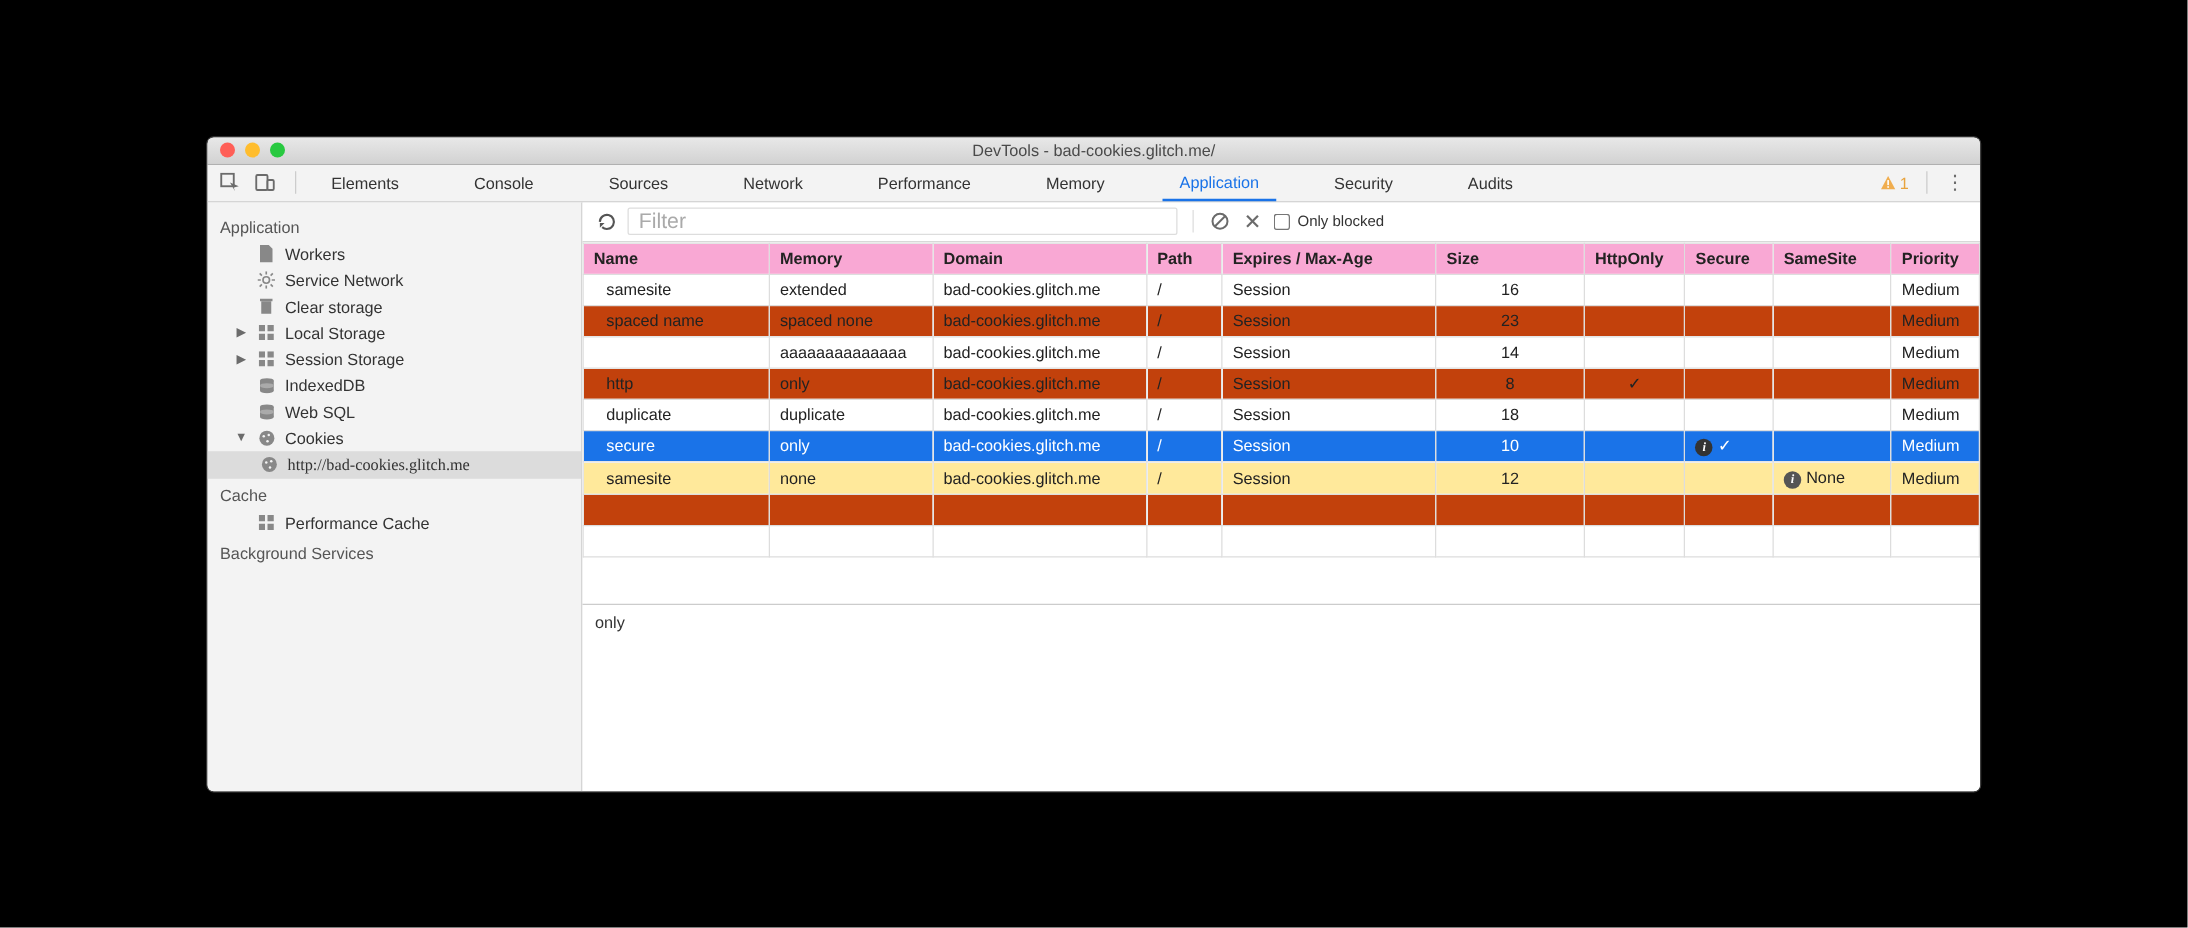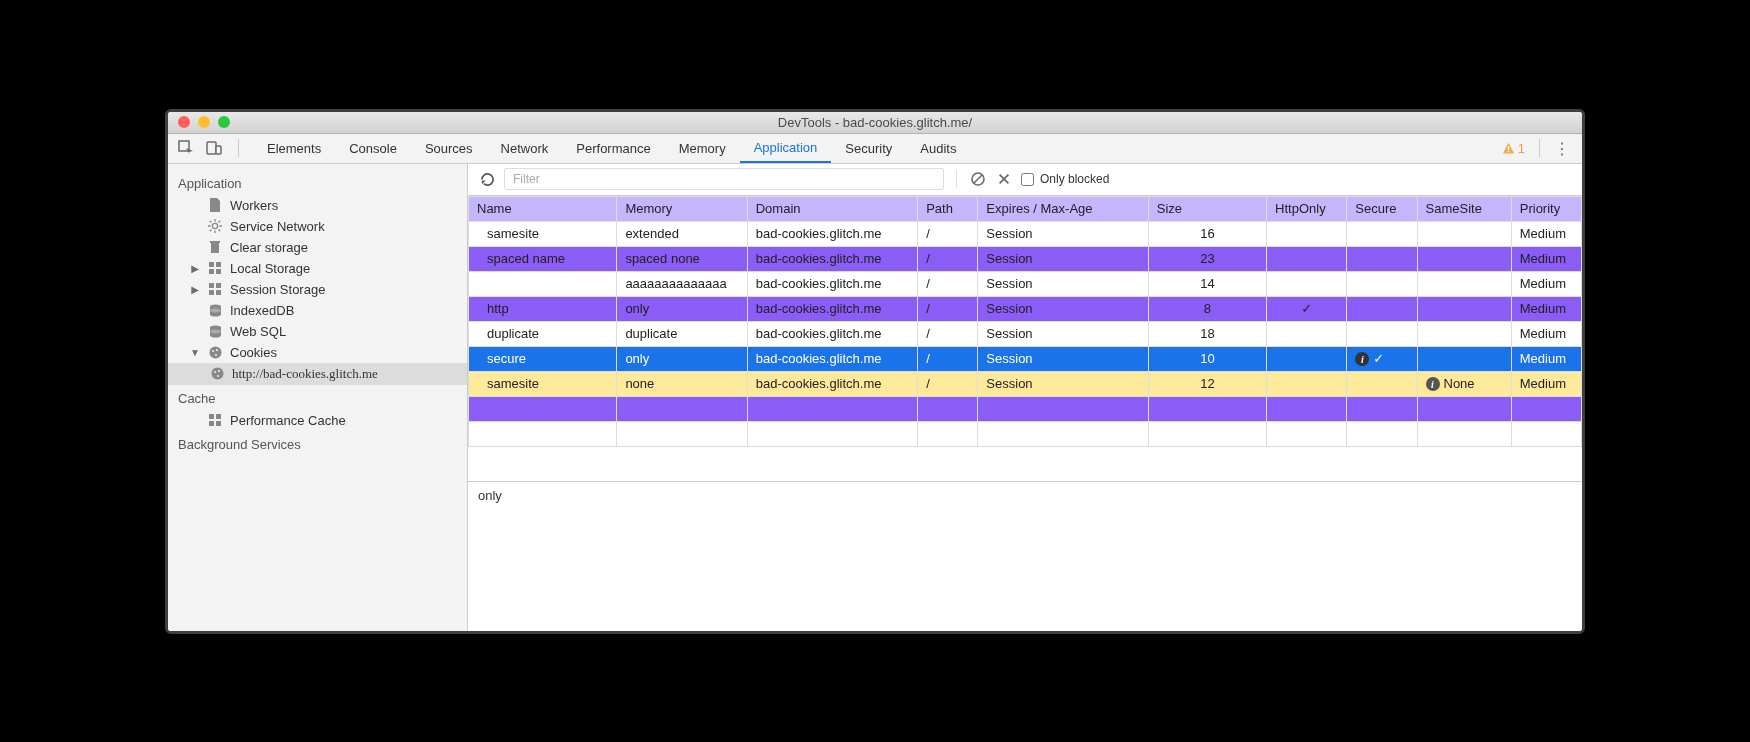--- a/index.html
+++ b/index.html
@@ -14,21 +14,21 @@
   }
   .window {
     width: 1420px;
     height: 525px;
     background: #fff;
     border-radius: 6px;
     box-shadow: 0 20px 50px rgba(0,0,0,0.8);
     display: flex;
     flex-direction: column;
     overflow: hidden;
-    border: 3px solid #404040;
+    border: 1px solid #404040;
   }
   .titlebar {
     height: 22px;
     background: linear-gradient(#e8e8e8,#d2d2d2);
     border-bottom: 1px solid #b0b0b0;
     display: flex;
     align-items: center;
     position: relative;
   }
   .traffic { display: flex; gap: 8px; padding-left: 10px; }
@@ -40,21 +40,21 @@
   .tabbar {
     height: 30px;
     background: #f3f3f3;
     border-bottom: 1px solid #ccc;
     display: flex;
     align-items: center;
   }
   .tabbar-left { display:flex; align-items:center; gap:12px; padding:0 10px; }
   .inspect-icon, .device-icon { width:16px; height:16px; display:inline-flex; align-items:center; justify-content:center; color:#6b6b6b; }
   .tabbar-sep { width:1px; height:18px; background:#ccc; margin:0 4px; }
-  .tabs { display:flex; }
+  .tabs { display:flex;gap:32px; }
   .tab {
     padding: 0 14px;
     height: 30px;
     display:flex; align-items:center;
     color:#333; font-size:13px;
     cursor:pointer;
   }
   .tab.active { color:#1a73e8; border-bottom:2px solid #1a73e8; }
   .tabbar-right { margin-left:auto; display:flex; align-items:center; gap:10px; padding-right:12px; color:#6b6b6b; }
   .warn { color:#e8a33d; font-size:13px; display:flex; align-items:center; gap:3px;}
@@ -82,41 +82,41 @@
   
   .main { flex:1; display:flex; flex-direction:column; min-width:0;}
   .toolbar {
     height:32px; border-bottom:1px solid #ccc;
     display:flex; align-items:center; gap:8px; padding:0 10px;
     background:#fff;
   }
   .reload { width:18px; height:18px; display:flex; align-items:center; justify-content:center; color:#444;}
   .filter-input {
     flex:0 0 440px; height:22px; border:1px solid #ddd; border-radius:2px;
-    padding:0 8px; font-size:12px; color:#333; background:#fff;
+    padding:0 8px; font-size:17px; color:#333; background:#fff;
   }
   .filter-input::placeholder { color:#aaa; }
   .tool-sep { width:1px; height:18px; background:#ddd; margin:0 4px;}
   .tool-icon { width:18px; height:18px; display:flex; align-items:center; justify-content:center; color:#6b6b6b; }
   .cbx { display:flex; align-items:center; gap:6px; color:#333; font-size:12px;}
   .cbx input { width:13px; height:13px; }
   
   .table-wrap { flex:1; overflow:auto; background:#fff; }
   table { border-collapse:collapse; width:100%; table-layout:fixed; }
   th, td {
     border:1px solid #ddd; padding:4px 8px; text-align:left;
     font-size:13px; color:#222; height:25px;
     white-space:nowrap; overflow:hidden; text-overflow:ellipsis;
   }
-  th { background:#c4b5fd; font-weight:400; position:sticky; top:0;}
+  th { background:#f9a8d4; font-weight:700; position:sticky; top:0;}
   td.name { padding-left:18px; }
   td.num { text-align:center; }
   td.center { text-align:center; }
   tr.even td { background:#fff; }
-  tr.odd td { background:#8b5cf6; }
+  tr.odd td { background:#c2410c; }
   tr.selected td { background:#1a73e8 !important; color:#fff; }
   tr.warn-row td { background:#ffe99b !important; }
   .info-badge {
     display:inline-flex; width:14px; height:14px; border-radius:50%;
     background:#555; color:#fff; font-size:10px; font-weight:bold;
     align-items:center; justify-content:center; margin-right:4px;
     font-style: italic; font-family: Georgia, serif;
   }
   tr.selected .info-badge { background:#333; color:#fff; }
   .detail {

